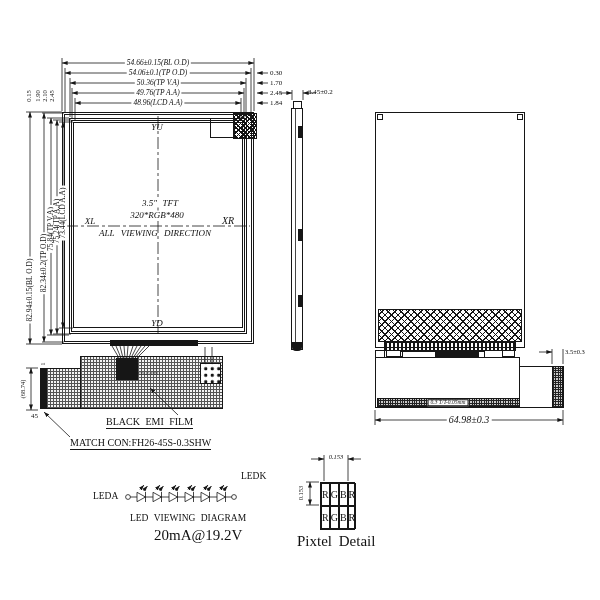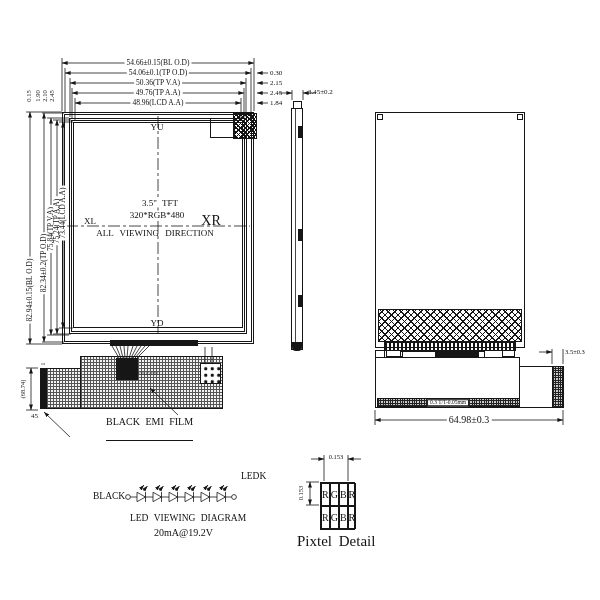--- a/index.html
+++ b/index.html
@@ -1,24 +1,24 @@
 <!DOCTYPE html>
 <html><head>
 <meta charset="utf-8">
 <style>
   html,body{margin:0;padding:0;background:#fff;}
   #canvas{position:relative;width:600px;height:600px;background:#fff;overflow:hidden;
           font-family:"Liberation Serif",serif;color:#111;}
   .r{position:absolute;border:1px solid #161616;box-sizing:border-box;z-index:2;background:transparent;}
   .f{position:absolute;background:#161616;z-index:2;}
   .t{position:absolute;white-space:nowrap;color:#111;z-index:4;line-height:1;}
-  .ct{transform:translate(-50%,-50%);}
+  .ct{transform:translate(-50%,-50%);font-style:italic;}
   .vt{transform:translate(-50%,-50%) rotate(-90deg);}
   .dim{background:#fff;padding:0 2px;}
-  .ul{border-bottom:1px solid #161616;padding-bottom:13px;}
+  .ul{border-bottom:1px solid #161616;padding-bottom:1px;}
   .pat{position:absolute;box-sizing:border-box;z-index:1;}
   .gridp{background-color:#f3f3f3;
     background-image:repeating-linear-gradient(0deg,#555 0 1px,transparent 1px 3px),
                      repeating-linear-gradient(90deg,#555 0 1px,transparent 1px 3px);
     border:1px solid #161616;}
   .xh{background-image:repeating-linear-gradient(45deg,transparent 0 3.6px,#161616 3.6px 4.6px),
                        repeating-linear-gradient(-45deg,transparent 0 3.6px,#161616 3.6px 4.6px);
       border:1px solid #161616;}
   .xhd{background-image:repeating-linear-gradient(45deg,transparent 0 2px,#111 2px 3.1px),
                         repeating-linear-gradient(-45deg,transparent 0 2px,#111 2px 3.1px);
@@ -224,58 +224,59 @@
       </g>
     </g>
   </svg>
 
   <div class="t ct dim" style="left:158px;top:63px;font-size:7.5px">54.66±0.15(BL O.D)</div>
   <div class="t ct dim" style="left:158px;top:73px;font-size:7.5px">54.06±0.1(TP O.D)</div>
   <div class="t ct dim" style="left:158px;top:83px;font-size:7.5px">50.36(TP V.A)</div>
   <div class="t ct dim" style="left:158px;top:93px;font-size:7.5px">49.76(TP A.A)</div>
   <div class="t ct dim" style="left:158px;top:103px;font-size:7.5px">48.96(LCD A.A)</div>
   <div class="t" style="left:270px;top:69.5px;font-size:7px">0.30</div>
-  <div class="t" style="left:270px;top:79.5px;font-size:7px">2.15</div>
+  <div class="t" style="left:270px;top:79.5px;font-size:7px">1.70</div>
   <div class="t" style="left:270px;top:89.5px;font-size:7px">2.45</div>
   <div class="t" style="left:270px;top:99.5px;font-size:7px">1.84</div>
 
   <div class="t vt dim" style="left:30px;top:290px;font-size:7.5px">82.94±0.15(BL O.D)</div>
   <div class="t vt dim" style="left:44px;top:263px;font-size:7.5px">82.34±0.2(TP O.D)</div>
   <div class="t vt dim" style="left:51px;top:229px;font-size:7.5px">75.84(TP V.A)</div>
   <div class="t vt dim" style="left:57px;top:221px;font-size:7.5px">75.24(TP A.A)</div>
   <div class="t vt dim" style="left:63px;top:213px;font-size:7.5px">73.44(LCD A.A)</div>
   <div class="t vt" style="left:29px;top:96px;font-size:6.5px">0.15</div>
   <div class="t vt" style="left:38px;top:96px;font-size:6.5px">1.90</div>
   <div class="t vt" style="left:45px;top:96px;font-size:6.5px">2.10</div>
   <div class="t vt" style="left:52px;top:96px;font-size:6.5px">2.45</div>
 
   <div class="t ct" style="left:157px;top:127px;font-size:9px">YU</div>
   <div class="t ct" style="left:157px;top:323px;font-size:9px">YD</div>
   <div class="t ct" style="left:90px;top:221px;font-size:9px">XL</div>
-  <div class="t ct" style="left:211px;top:221px;font-size:14px">XR</div>
+  <div class="t ct" style="left:228px;top:221px;font-size:10px">XR</div>
   <div class="t ct dim" style="left:160px;top:203px;font-size:9px;word-spacing:3px">3.5" TFT</div>
   <div class="t ct dim" style="left:157px;top:215px;font-size:9px">320*RGB*480</div>
   <div class="t ct" style="left:155px;top:233px;font-size:9px;word-spacing:4px">ALL VIEWING DIRECTION</div>
 
   <div class="t vt" style="left:43px;top:364px;font-size:6px">1</div>
   <div class="t" style="left:31px;top:413px;font-size:7px">45</div>
   <div class="t vt" style="left:23px;top:389px;font-size:6.5px">(68.74)</div>
   <div class="t" style="left:138px;top:372px;font-size:4.5px;color:#333">PIN45 PIN1</div>
   <div class="t ul" style="left:106px;top:417px;font-size:10px;word-spacing:3px">BLACK EMI FILM</div>
+  <div class="t ul" style="left:70px;top:438px;font-size:10px">MATCH CON:FH26-45S-0.3SHW</div>
 
   <div class="t" style="left:308px;top:89px;font-size:7px">3.45±0.2</div>
 
   <div class="t ct dim" style="left:469px;top:420px;font-size:10px">64.98±0.3</div>
   <div class="t" style="left:565px;top:348.5px;font-size:6.5px">3.5±0.3</div>
   <div class="t ct dim" style="left:448px;top:402.5px;font-size:5.5px;border:0.5px solid #161616">0.3 T/T-0.05mm</div>
 
-  <div class="t" style="left:93px;top:492px;font-size:9.5px">BLACK</div>
+  <div class="t" style="left:93px;top:492px;font-size:9.5px">LEDA</div>
   <div class="t" style="left:241px;top:472px;font-size:9.5px">LEDK</div>
   <div class="t" style="left:130px;top:514px;font-size:9.5px;word-spacing:3px">LED VIEWING DIAGRAM</div>
-  <div class="t" style="left:154px;top:528px;font-size:10px">20mA@19.2V</div>
+  <div class="t" style="left:154px;top:528px;font-size:15px">20mA@19.2V</div>
 
   <div class="t ct" style="left:336px;top:457px;font-size:6.5px">0.153</div>
   <div class="t vt" style="left:301px;top:493px;font-size:6.5px">0.153</div>
   <div class="pxgrid" style="left:320px;top:482px;width:33px;height:46px">
     <div>R</div>
     <div>G</div>
     <div>B</div>
     <div>R</div>
     <div>R</div>
     <div>G</div>

